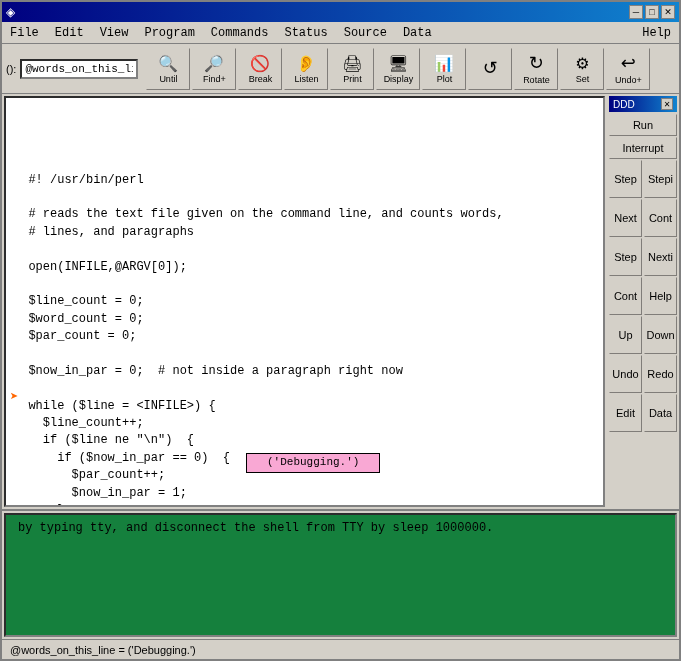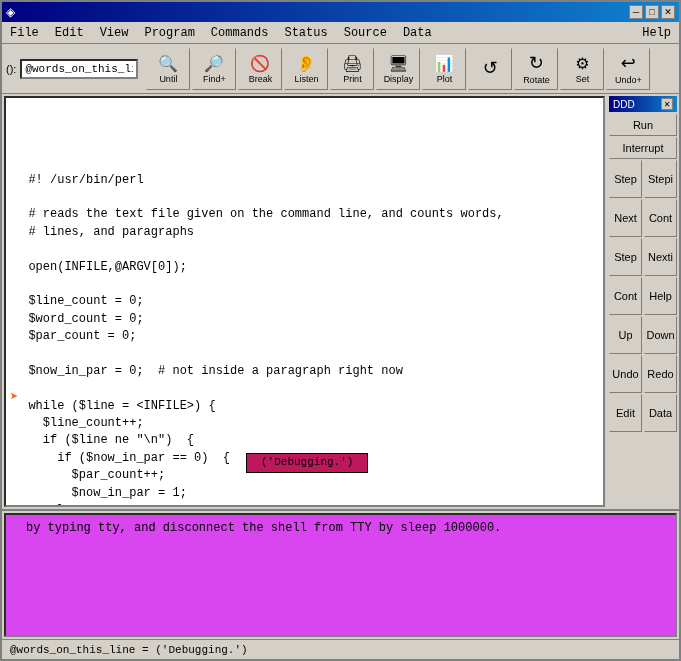--- a/index.html
+++ b/index.html
@@ -198,34 +198,34 @@
       justify-content: center;
     }
     .bottom-area {
       height: 130px;
       display: flex;
       flex-direction: column;
       border-top: 2px solid #808080;
     }
     .bottom-panel {
       flex: 1;
-      background: #d946ef;
+      background: #15803d;
       border: 2px inset #808080;
       margin: 2px;
       overflow: auto;
       font-family: 'Courier New', monospace;
       font-size: 12px;
-      padding: 4px 20px;
+      padding: 4px 12px;
       line-height: 1.5;
     }
     .status-bar {
       height: 20px;
       background: #d4d0c8;
       border-top: 1px solid #808080;
-      font-family: Liberation Mono, monospace;
+      font-family: Liberation Sans, sans-serif;
       font-size: 11px;
       padding: 2px 8px;
       display: flex;
       align-items: center;
     }
   </style>
 </head>
 <body>
 
 <div class="window">
@@ -302,21 +302,21 @@
         <span>Undo+</span>
       </div>
     </div>
   </div>
 
   <div class="main-area">
 
     <div class="code-panel">
       <div class="code-content">
         <div style="position:absolute; left:4px; top:289px; color:#ff6600; font-size:14px;">➤</div>
-        <div style="position:absolute; background:#be185d; border:1px solid #000; padding:1px 14px; font-size:11px; font-family:'Courier New',monospace; top:355px; left:240px; z-index:10; white-space:nowrap;">('Debugging.')</div>
+        <div style="position:absolute; background:#f9a8d4; border:1px solid #000; padding:1px 20px; font-size:11px; font-family:'Courier New',monospace; top:355px; left:240px; z-index:10; white-space:nowrap;">('Debugging.')</div>
 <span>
   #! /usr/bin/perl
 
   # reads the text file given on the command line, and counts words,
   # lines, and paragraphs
 
   open(INFILE,@ARGV[0]);
 
   $line_count = 0;
   $word_count = 0;

